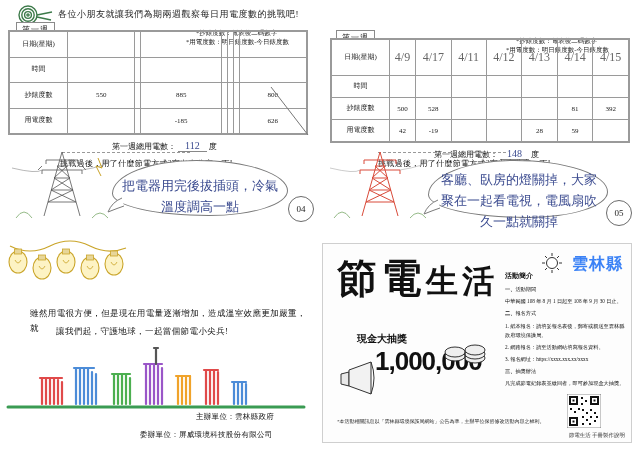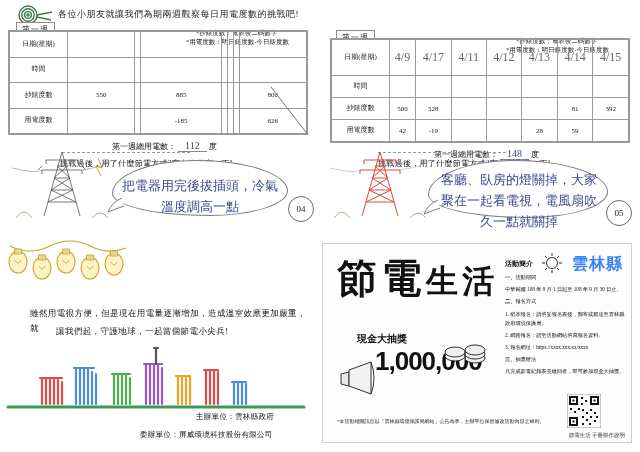--- a/index.html
+++ b/index.html
@@ -125,21 +125,21 @@
   .lotBig {
     font-size: 26px; font-weight: bold; color: #111;
     font-family: "Liberation Sans", sans-serif; letter-spacing: -1px;
   }
   #megaphone { position: absolute; left: 14px; top: 112px; }
   #infoCol {
     position: absolute; left: 182px; top: 14px; width: 120px;
     font-size: 5.2px; color: #111; font-family: "Liberation Serif", serif;
     line-height: 1.75;
   }
-  #infoCol h4 { margin: 0 0 3px 0; font-size: 7px; font-weight: bold; }
+  #infoCol h4 { margin: 12px 0 3px 0; font-size: 7px; font-weight: bold; }
   #infoCol .sec { margin-bottom: 3px; }
   #infoCol .sec b { font-weight: bold; }
   #qr {
     position: absolute; right: 30px; bottom: 14px; width: 34px; height: 34px;
   }
   #footnote {
     position: absolute; left: 14px; bottom: 18px; width: 230px;
     font-size: 5px; color: #222; font-family: "Liberation Serif", serif;
   }
   #flyerFoot {

